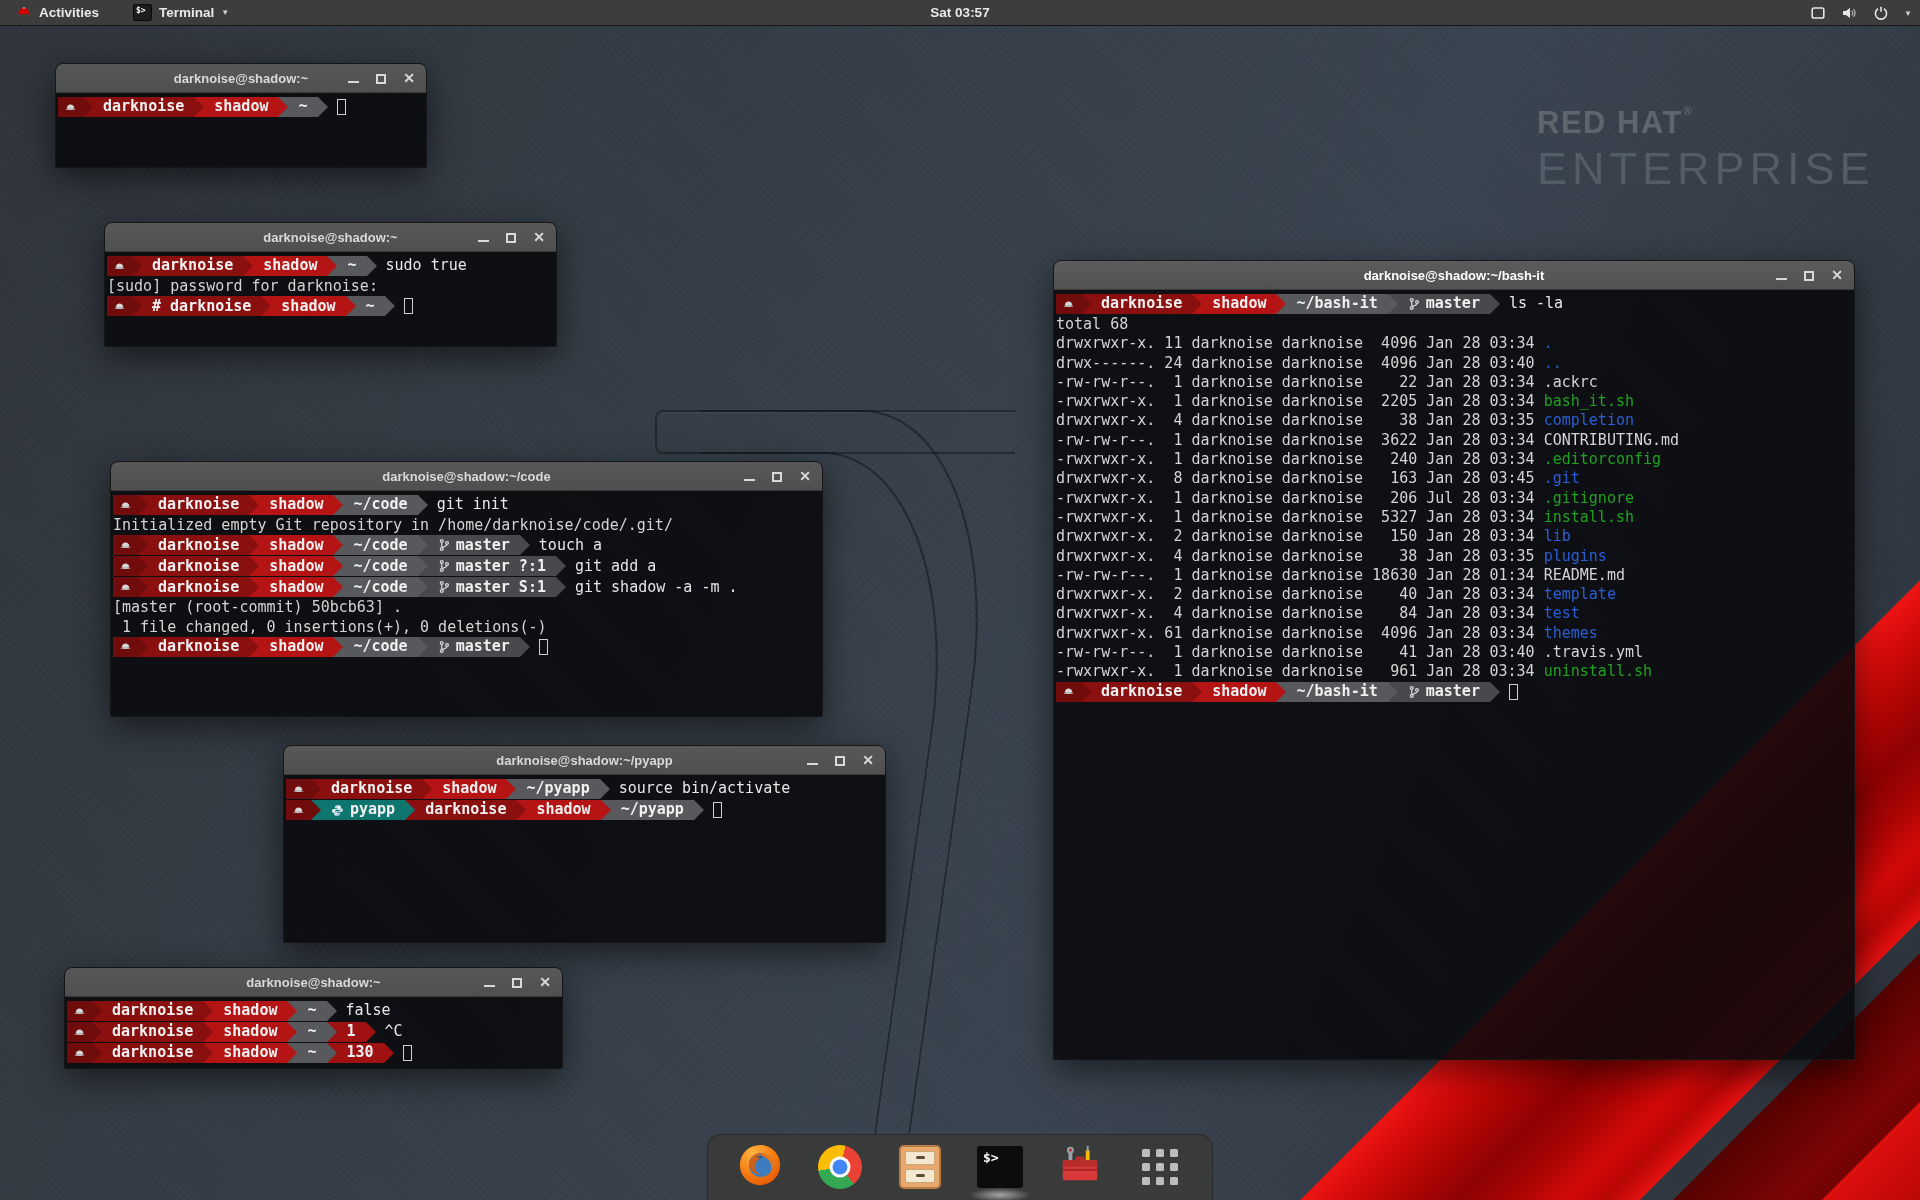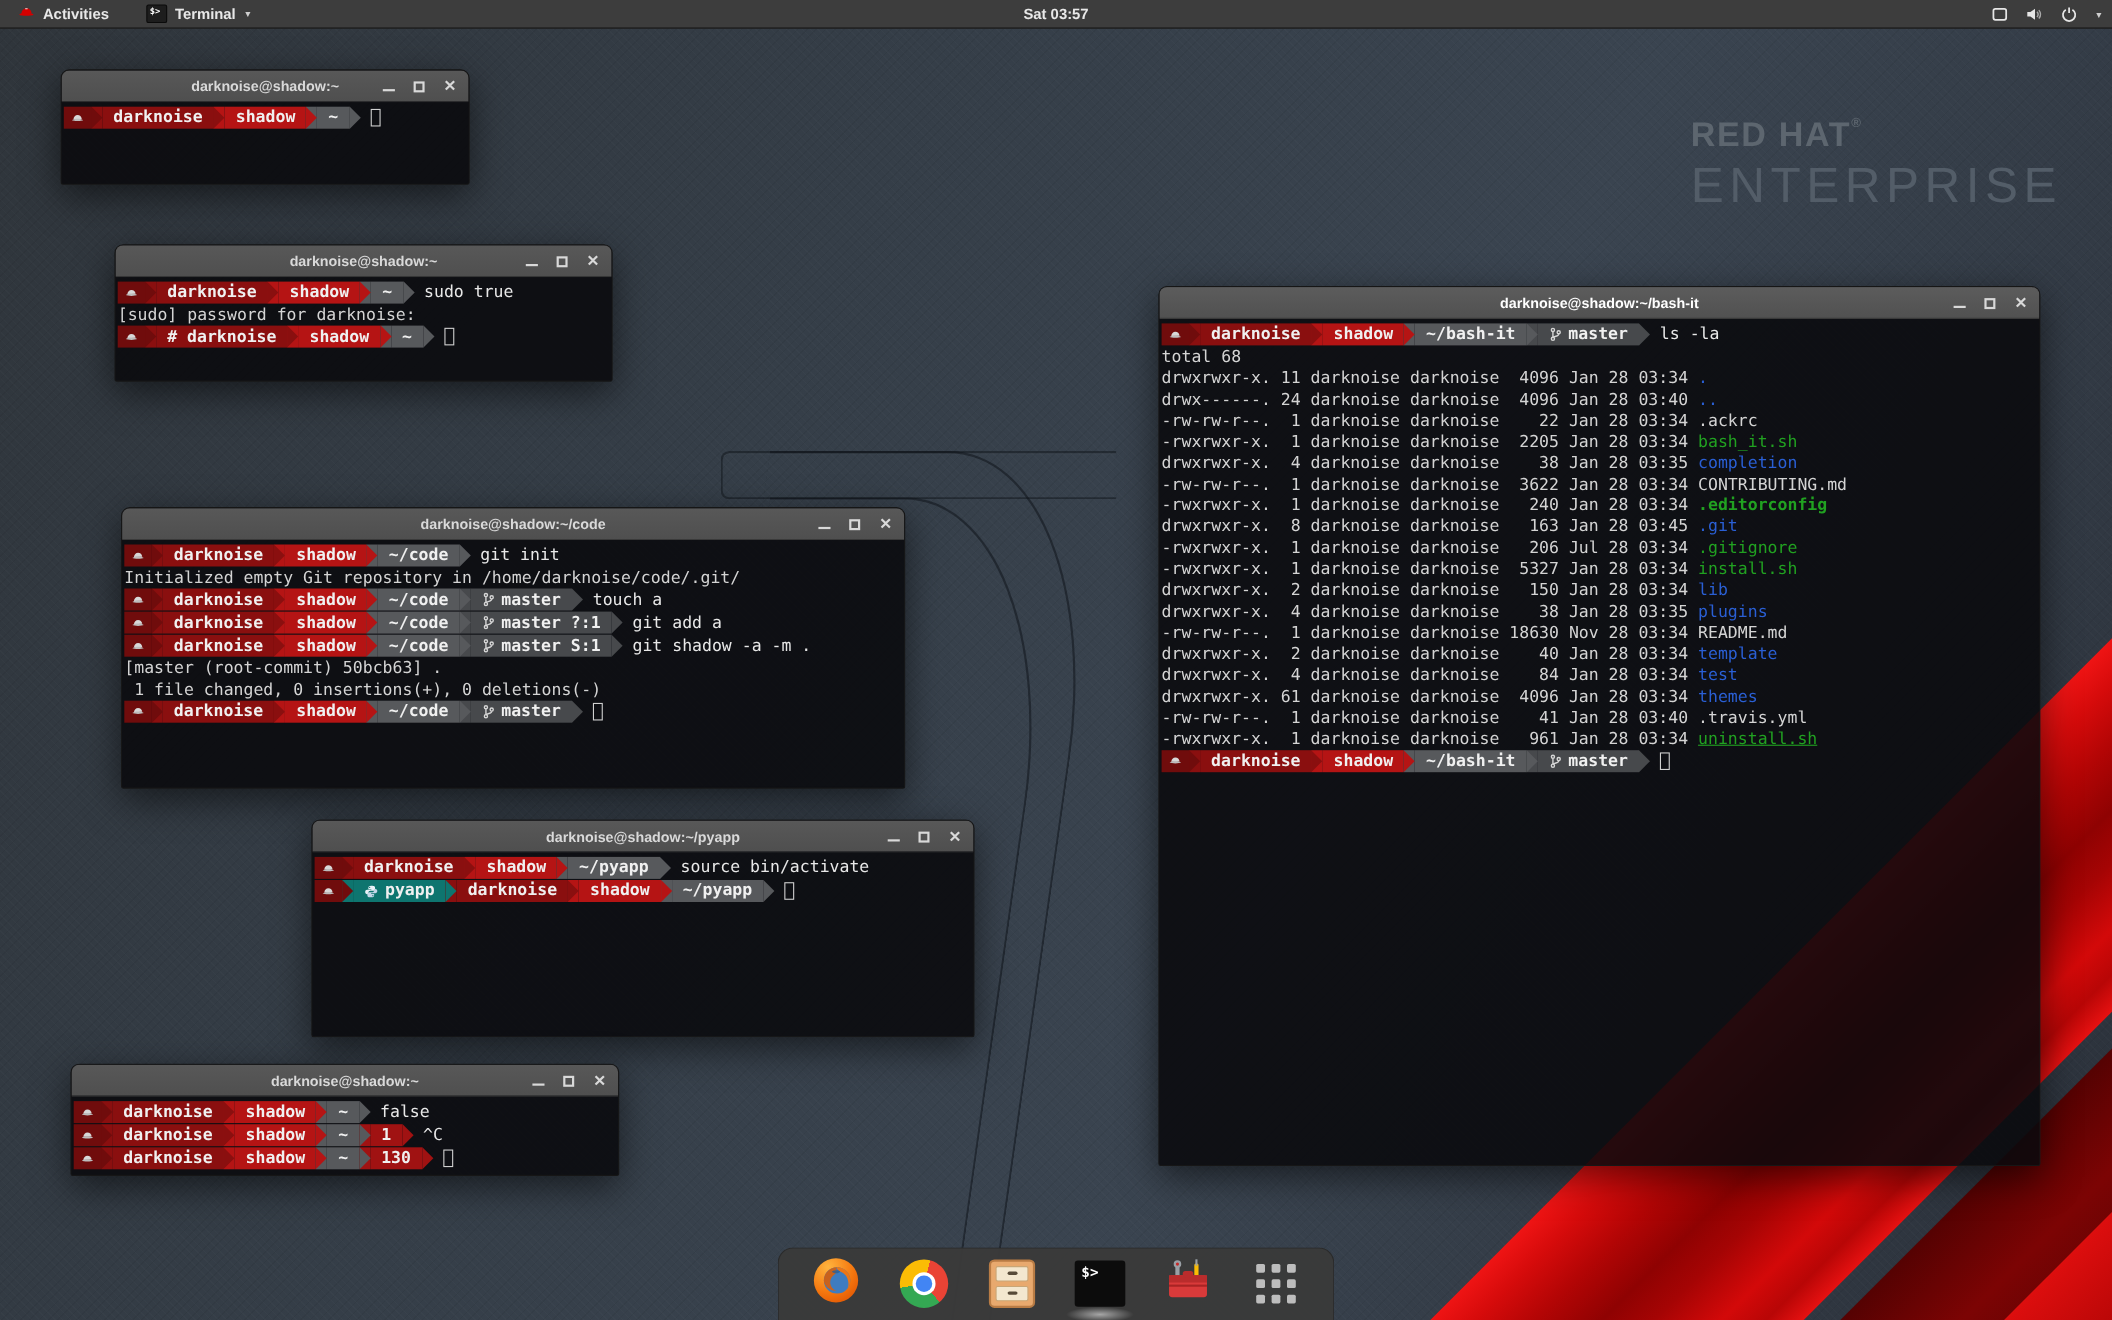--- a/index.html
+++ b/index.html
@@ -332,32 +332,32 @@
                 <circle cx="12" cy="6.4" r="1.9"></circle>
                 <path d="M5 5.6v6.8 M12 8.4c0 3-4.4 2.3-7 4.4"></path>
               </svg></span><span>master</span></span><span class="parrow" style="background: transparent;"><i style="border-left-color: rgb(71, 73, 76);"></i></span><span class="cmdtext">ls -la</span></div>
         <div class="tline">total 68</div>
         <div class="tline"><span>drwxrwxr-x. 11 darknoise darknoise  4096 Jan 28 03:34 </span><span style="color: rgb(42, 95, 212);">.</span></div>
         <div class="tline"><span>drwx------. 24 darknoise darknoise  4096 Jan 28 03:40 </span><span style="color: rgb(42, 95, 212);">..</span></div>
         <div class="tline"><span>-rw-rw-r--.  1 darknoise darknoise    22 Jan 28 03:34 </span><span style="color: rgb(212, 212, 212);">.ackrc</span></div>
         <div class="tline"><span>-rwxrwxr-x.  1 darknoise darknoise  2205 Jan 28 03:34 </span><span style="color: rgb(33, 161, 33);">bash_it.sh</span></div>
         <div class="tline"><span>drwxrwxr-x.  4 darknoise darknoise    38 Jan 28 03:35 </span><span style="color: rgb(42, 95, 212);">completion</span></div>
         <div class="tline"><span>-rw-rw-r--.  1 darknoise darknoise  3622 Jan 28 03:34 </span><span style="color: rgb(212, 212, 212);">CONTRIBUTING.md</span></div>
-        <div class="tline"><span>-rwxrwxr-x.  1 darknoise darknoise   240 Jan 28 03:34 </span><span style="color: rgb(33, 161, 33); font-weight: bold;">.editorconfig</span></div>
+        <div class="tline"><span>-rwxrwxr-x.  1 darknoise darknoise   240 Jan 28 03:34 </span><span style="color: rgb(33, 161, 33);">.editorconfig</span></div>
         <div class="tline"><span>drwxrwxr-x.  8 darknoise darknoise   163 Jan 28 03:45 </span><span style="color: rgb(42, 95, 212);">.git</span></div>
         <div class="tline"><span>-rwxrwxr-x.  1 darknoise darknoise   206 Jul 28 03:34 </span><span style="color: rgb(33, 161, 33);">.gitignore</span></div>
         <div class="tline"><span>-rwxrwxr-x.  1 darknoise darknoise  5327 Jan 28 03:34 </span><span style="color: rgb(33, 161, 33);">install.sh</span></div>
         <div class="tline"><span>drwxrwxr-x.  2 darknoise darknoise   150 Jan 28 03:34 </span><span style="color: rgb(42, 95, 212);">lib</span></div>
         <div class="tline"><span>drwxrwxr-x.  4 darknoise darknoise    38 Jan 28 03:35 </span><span style="color: rgb(42, 95, 212);">plugins</span></div>
-        <div class="tline"><span>-rw-rw-r--.  1 darknoise darknoise 18630 Nov 28 03:34 </span><span style="color: rgb(212, 212, 212);">README.md</span></div>
+        <div class="tline"><span>-rw-rw-r--.  1 darknoise darknoise 18630 Jan 28 01:34 </span><span style="color: rgb(212, 212, 212);">README.md</span></div>
         <div class="tline"><span>drwxrwxr-x.  2 darknoise darknoise    40 Jan 28 03:34 </span><span style="color: rgb(42, 95, 212);">template</span></div>
         <div class="tline"><span>drwxrwxr-x.  4 darknoise darknoise    84 Jan 28 03:34 </span><span style="color: rgb(42, 95, 212);">test</span></div>
         <div class="tline"><span>drwxrwxr-x. 61 darknoise darknoise  4096 Jan 28 03:34 </span><span style="color: rgb(42, 95, 212);">themes</span></div>
         <div class="tline"><span>-rw-rw-r--.  1 darknoise darknoise    41 Jan 28 03:40 </span><span style="color: rgb(212, 212, 212);">.travis.yml</span></div>
-        <div class="tline"><span>-rwxrwxr-x.  1 darknoise darknoise   961 Jan 28 03:34 </span><span style="color: rgb(33, 161, 33); text-decoration: underline;">uninstall.sh</span></div>
+        <div class="tline"><span>-rwxrwxr-x.  1 darknoise darknoise   961 Jan 28 03:34 </span><span style="color: rgb(33, 161, 33);">uninstall.sh</span></div>
         <div class="promptline"><span class="pseg iconseg" style="background: rgb(112, 12, 12);"><span><svg width="13" height="13" viewBox="0 0 16 16">
                 <path d="M3.4 9.2c.3-2.9 2.1-4.8 4.6-4.8 2.6 0 4.3 1.7 4.7 4.4z" fill="#d8d8d8"></path>
                 <path d="M1.6 10.2c1.8 1.2 11 1.2 12.8 0-1-.8-2-1.2-3.1-1.4-2.1-.4-4.5-.4-6.6 0-1.1.2-2.1.6-3.1 1.4z" fill="#bdbdbd"></path>
               </svg></span></span><span class="parrow" style="background: rgb(138, 15, 15);"><i style="border-left-color: rgb(112, 12, 12);"></i></span><span class="pseg" style="background: rgb(138, 15, 15);"><span>darknoise</span></span><span class="parrow" style="background: rgb(181, 20, 20);"><i style="border-left-color: rgb(138, 15, 15);"></i></span><span class="pseg" style="background: rgb(181, 20, 20);"><span>shadow</span></span><span class="parrow" style="background: rgb(87, 89, 92);"><i style="border-left-color: rgb(181, 20, 20);"></i></span><span class="pseg" style="background: rgb(87, 89, 92);"><span>~/bash-it</span></span><span class="parrow" style="background: rgb(71, 73, 76);"><i style="border-left-color: rgb(87, 89, 92);"></i></span><span class="pseg" style="background: rgb(71, 73, 76);"><span><svg width="12" height="14" viewBox="0 0 16 18" fill="none" stroke="#d6d6d6" stroke-width="1.7">
                 <circle cx="5" cy="3.6" r="1.9"></circle>
                 <circle cx="5" cy="14.4" r="1.9"></circle>
                 <circle cx="12" cy="6.4" r="1.9"></circle>
                 <path d="M5 5.6v6.8 M12 8.4c0 3-4.4 2.3-7 4.4"></path>
               </svg></span><span>master</span></span><span class="parrow" style="background: transparent;"><i style="border-left-color: rgb(71, 73, 76);"></i></span><span class="cursor"></span></div>
       </div>

